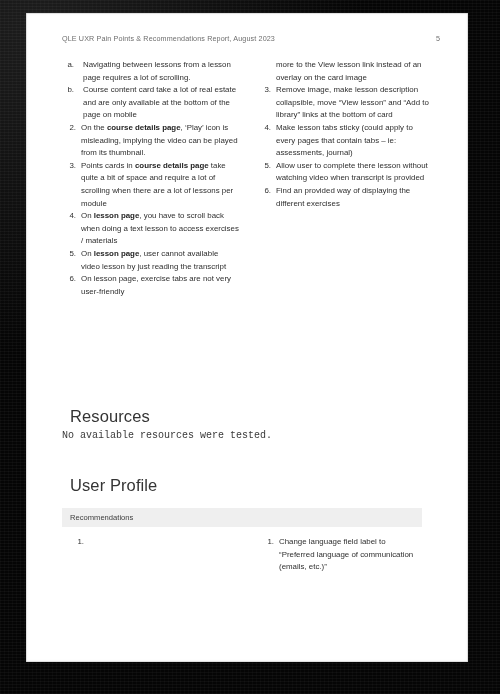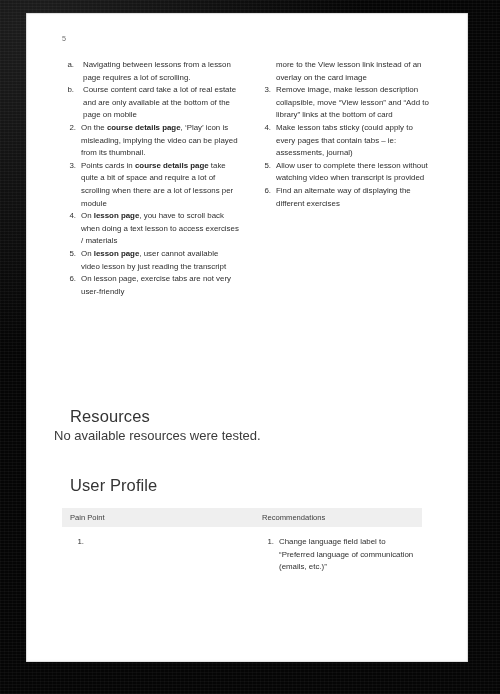--- a/index.html
+++ b/index.html
@@ -154,25 +154,26 @@
     font-size: 16.5px;
     font-weight: normal;
     color: #343434;
     letter-spacing: .1px;
   }
   #h-resources { top: 386px; }
   #h-userprofile { top: 455px; }
 
   .section-note {
     position: absolute;
-    left: 28px;
+    left: 36px;
     top: 417px;
-    font-size: 13px;
+    font-size: 10px;
     line-height: 12px;
     color: #3a3a3a;
+    font-family: Liberation Mono, monospace;
   }
 
   
   .table {
     position: absolute;
     left: 36px;
     top: 495px;
     width: 360px;
   }
   .table .thead {
@@ -210,20 +211,21 @@
   .table .td.c2 ol.num > li > .marker { width: 12px; }
 </style>
 </head>
 <body>
 
 <div id="frame">
   <div id="page">
     <div class="page-inner">
 
       <div class="running-head">
+        <span>QLE UXR Pain Points &amp; Recommendations Report, August 2023</span>
         <span class="page-no">5</span>
       </div>
 
       <div class="two-col">
 
         <div class="col">
           <ol class="alpha" id="pp-sub">
               <li><span class="marker">a.</span><span class="li-text">Navigating between lessons from a lesson page requires a lot of scrolling.</span></li>
               <li><span class="marker">b.</span><span class="li-text">Course content card take a lot of real estate and are only available at the bottom of the page on mobile</span></li>
             </ol>
@@ -261,35 +263,34 @@
               <li>
                 <span class="marker">4.</span>
                 <span class="li-text"><span>Make lesson tabs sticky (could apply to every pages that contain tabs – ie: assessments, journal)</span></span>
               </li>
               <li>
                 <span class="marker">5.</span>
                 <span class="li-text"><span>Allow user to complete there lesson without watching video when transcript is provided</span></span>
               </li>
               <li>
                 <span class="marker">6.</span>
-                <span class="li-text"><span>Find an alternate way of displaying the different exercises</span></span>
+                <span class="li-text"><span>Find an provided way of displaying the different exercises</span></span>
               </li>
             </ol>
         </div>
 
       </div>
 
       <h2 class="section" id="h-resources">Resources</h2>
       <div class="section-note">No available resources were tested.</div>
 
       <h2 class="section" id="h-userprofile">User Profile</h2>
 
       <div class="table">
         <div class="thead">
-          <div class="th c1">Pain Point</div>
           <div class="th c2">Recommendations</div>
         </div>
         <div class="tbody">
           <div class="td c1">
             <ol class="num" id="tbl-pp">
                 <li>
                   <span class="marker">1.</span>
                 </li>
               </ol>
           </div>

